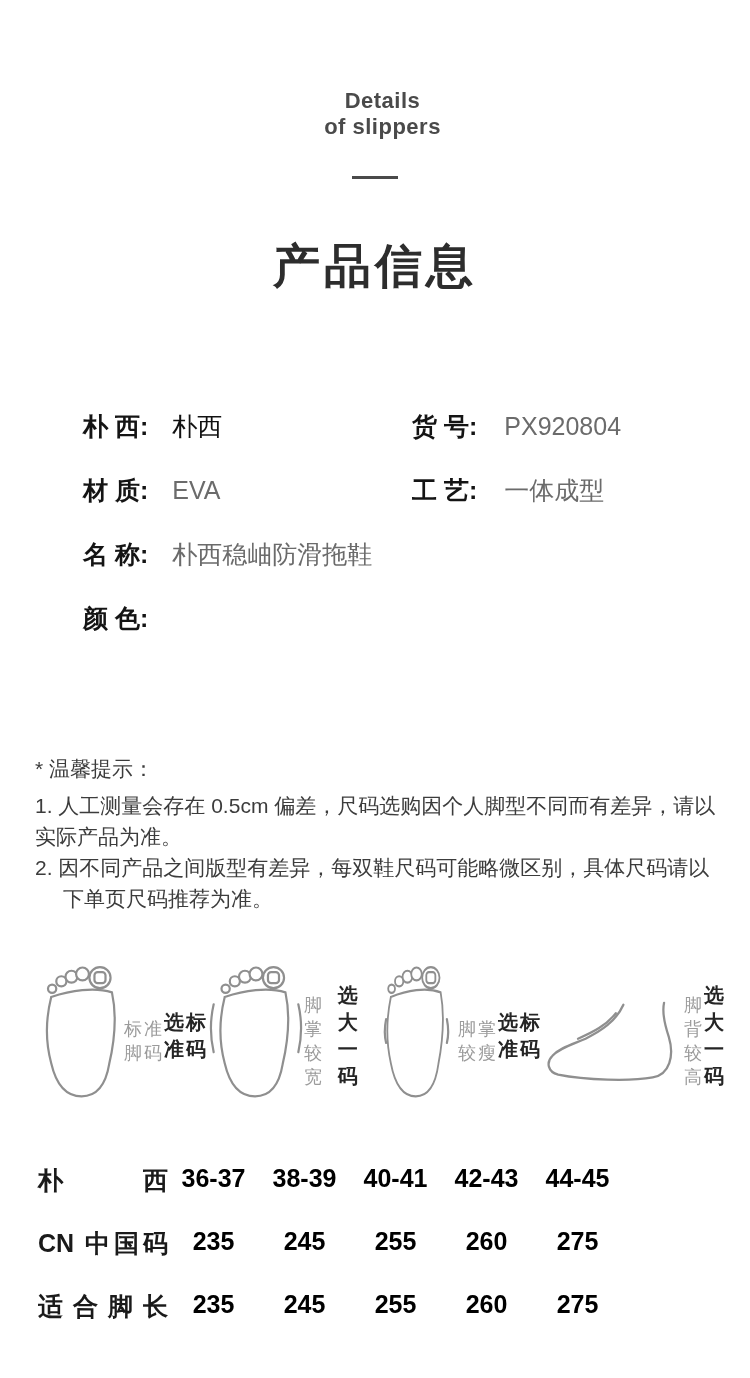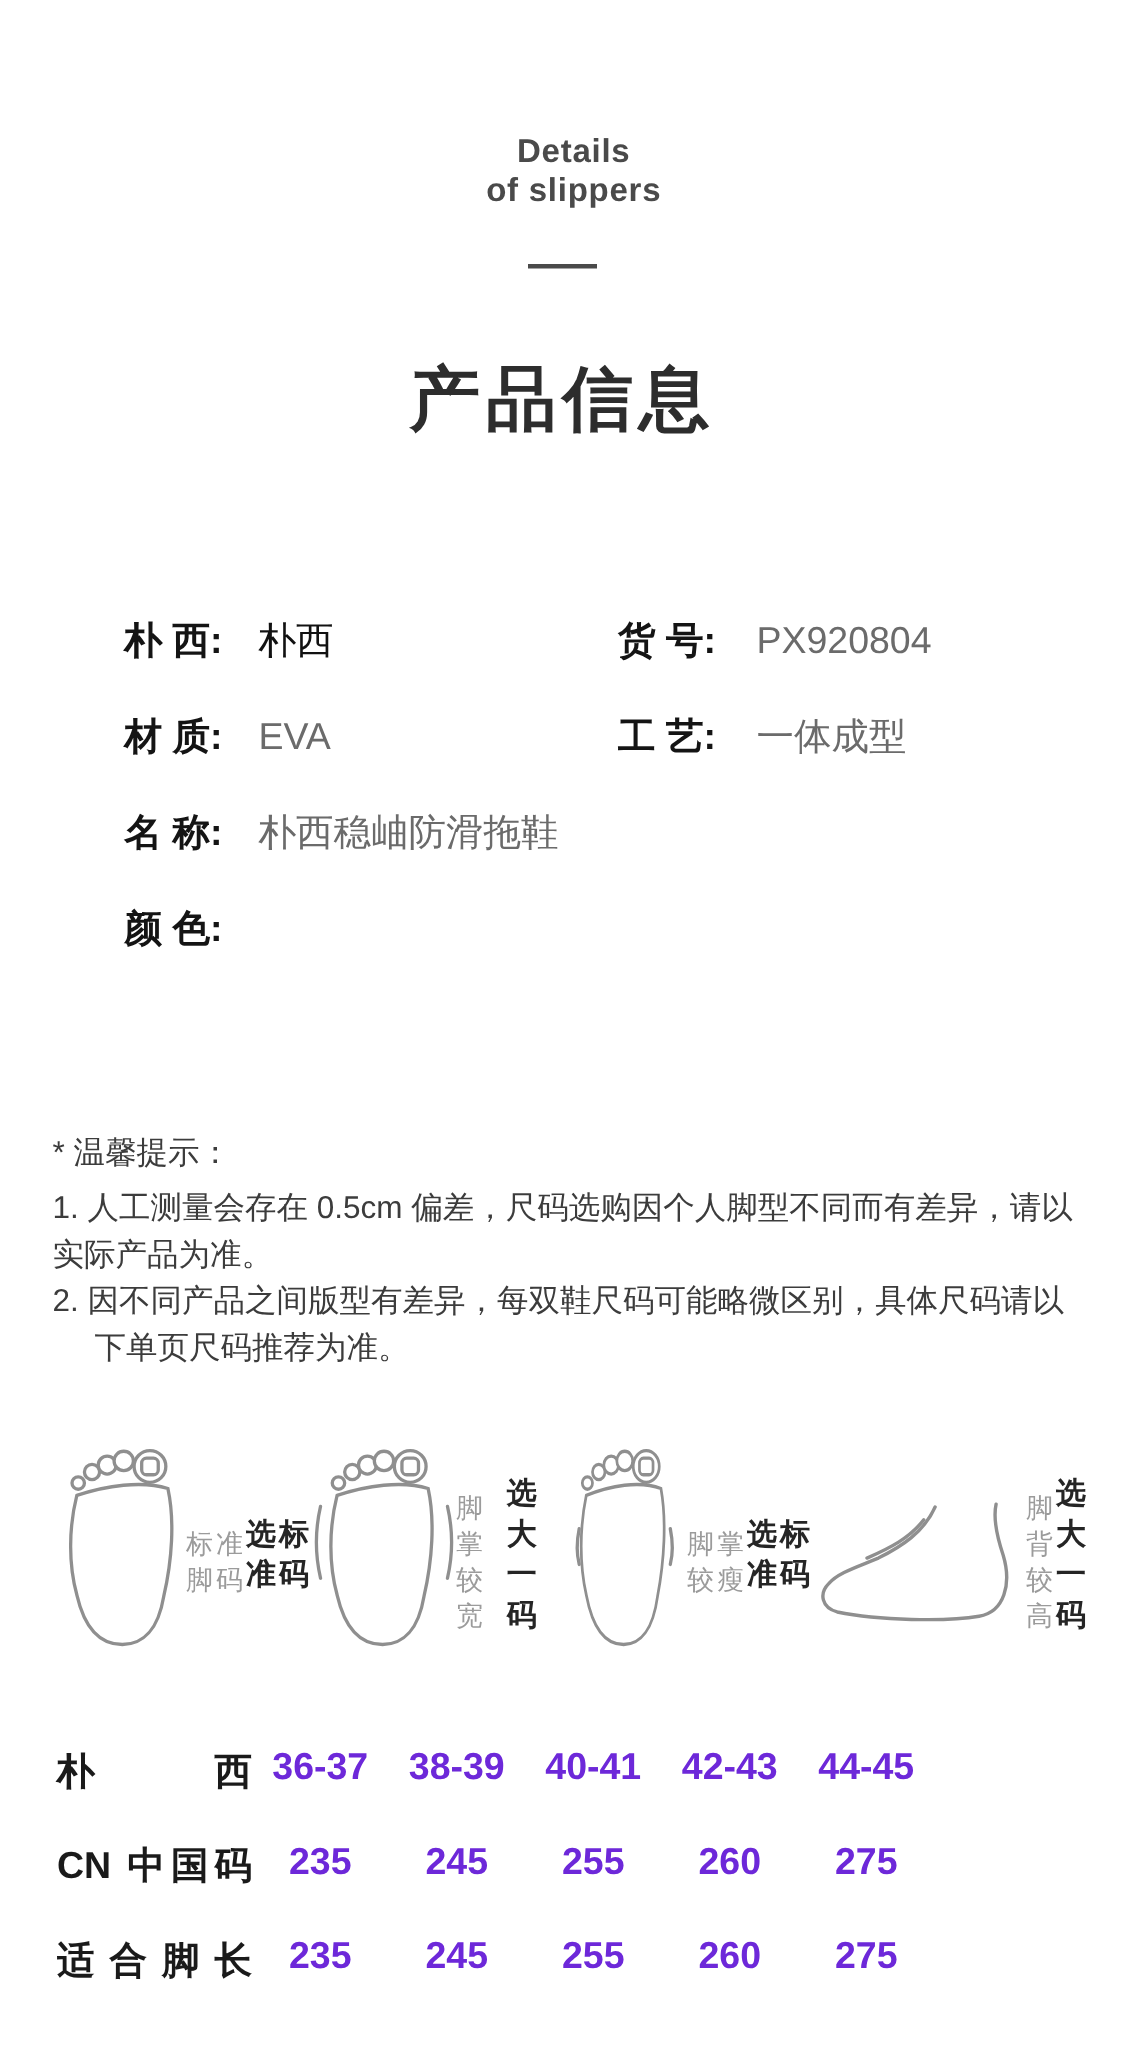--- a/index.html
+++ b/index.html
@@ -65,21 +65,21 @@
   
   .size-table { margin-top:64px; padding-left:38px; }
   .size-row { display:flex; margin-bottom:30px; font-size:25px; font-weight:700; }
   .size-row-label {
     width:130px;
     color:#1a1a1a;
     text-align:justify;
     text-align-last:justify;
     white-space:nowrap;
   }
-  .size-cell { width:91px; text-align:center; color:#6d28d9; }
+  .size-cell { width:91px; text-align:center; color:#000000; }
 </style>
 </head>
 <body>
 
 <div class="page">
 
   <div class="en-title">
     <div>Details</div>
     <div>of slippers</div>
   </div>

